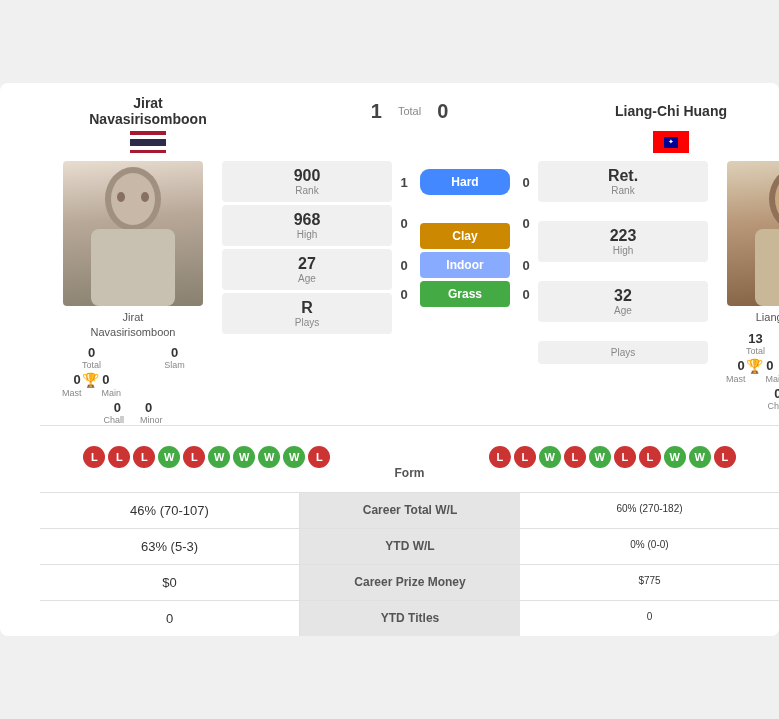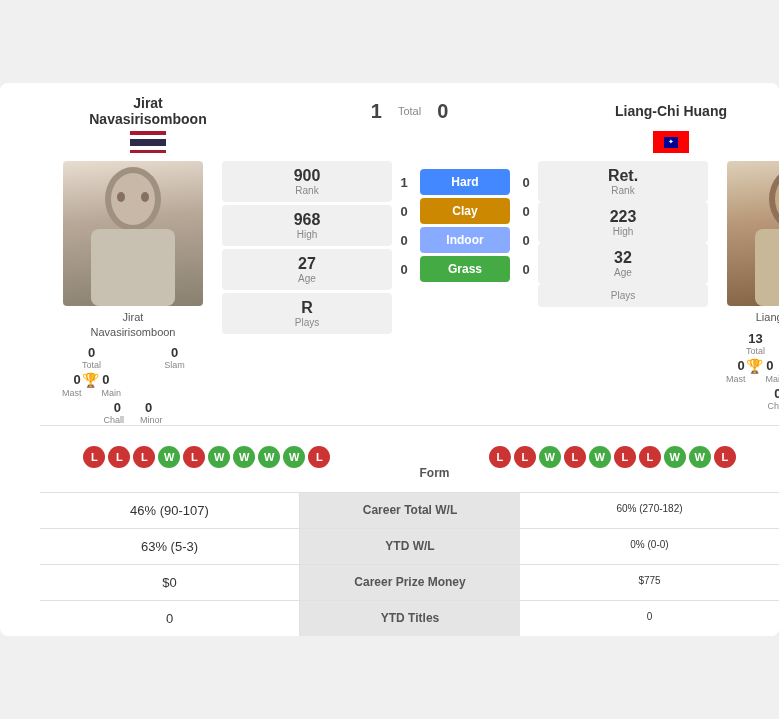--- a/index.html
+++ b/index.html
@@ -39,22 +39,22 @@
       width: 90px;
       height: 26px;
       border-radius: 4px;
       display: flex;
       align-items: center;
       justify-content: center;
       font-size: 12px;
       font-weight: bold;
       color: #fff;
     }
-    .surface-hard { background: #4488ff; }
-    .surface-clay { background: #cc8800; }
+    .surface-hard { background: #4488ff; border-radius: 9px; }
+    .surface-clay { background: #cc8800; margin-top: 25px; }
     .surface-indoor { background: #88aaff; }
     .surface-grass { background: #44aa44; }
     .stat-box {
       background: #f0f0f0;
       border-radius: 4px;
       padding: 6px 8px;
       text-align: center;
     }
     .stat-box .big-num {
       font-size: 16px;
@@ -147,21 +147,21 @@
       flex-shrink: 0;
       display: flex;
       flex-direction: column;
       gap: 3px;
     }
     .right-stats-col {
       width: 170px;
       flex-shrink: 0;
       display: flex;
       flex-direction: column;
-      gap: 0;
+      gap: 19px;
     }
     .center-surfaces-col {
       flex: 1;
       display: flex;
       flex-direction: column;
       gap: 3px;
     }
 
     
     .photos-row {
@@ -256,21 +256,21 @@
       align-items: center;
       justify-content: center;
       font-size: 11px;
       font-weight: bold;
       color: #fff;
     }
     .pill-win { background: #44aa44; }
     .pill-loss { background: #cc3333; }
     .form-label {
       width: 80px;
-      text-align: right;
+      text-align: center;
       font-size: 12px;
       font-weight: bold;
       color: #555;
       margin-top: 32px;
     }
 
     
     .full-layout {
       background: #fff;
     }
@@ -538,21 +538,21 @@
           <div class="form-pill pill-loss">L</div>
           <div class="form-pill pill-loss">L</div>
           <div class="form-pill pill-win">W</div>
           <div class="form-pill pill-win">W</div>
           <div class="form-pill pill-loss">L</div>
         </div>
     </div>
 
     <div class="bottom-stats" id="bottom-rows">
         <div class="bottom-row">
-    <div class="bottom-left-val">46% (90-107)</div>
+    <div class="bottom-left-val">46% (70-107)</div>
     <div class="bottom-center-label">Career Total W/L</div>
     <div class="bottom-right-val">60% (270-182)</div>
   </div>
         <div class="bottom-row">
     <div class="bottom-left-val">63% (5-3)</div>
     <div class="bottom-center-label">YTD W/L</div>
     <div class="bottom-right-val">0% (0-0)</div>
   </div>
         <div class="bottom-row">
     <div class="bottom-left-val">$0</div>

